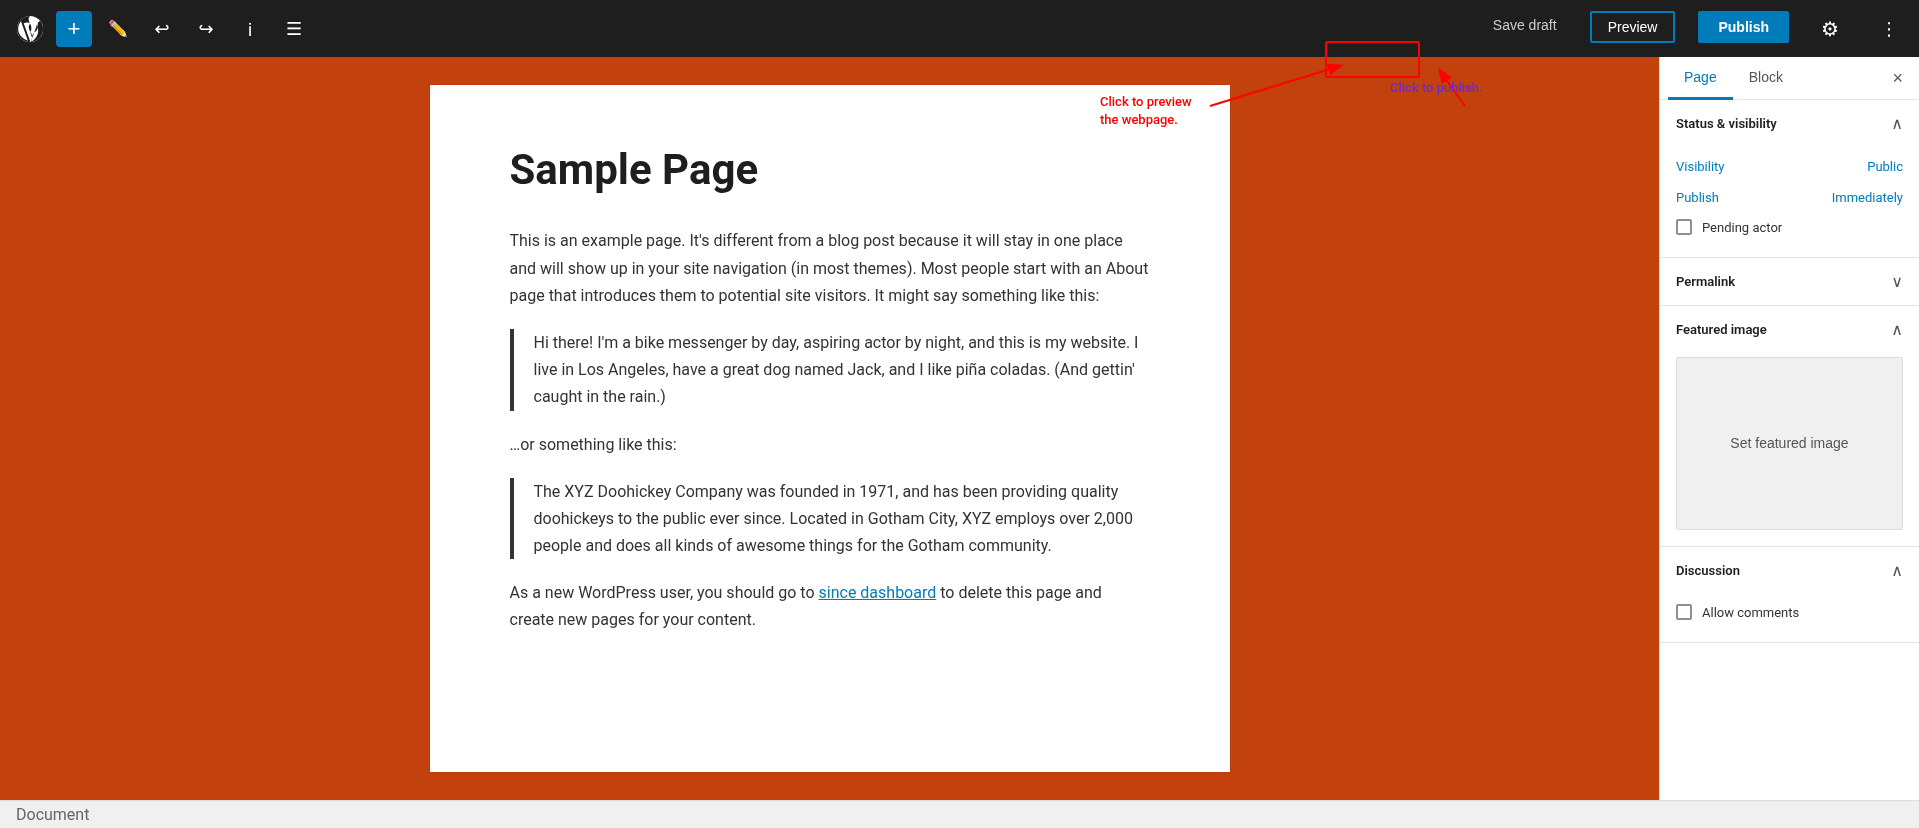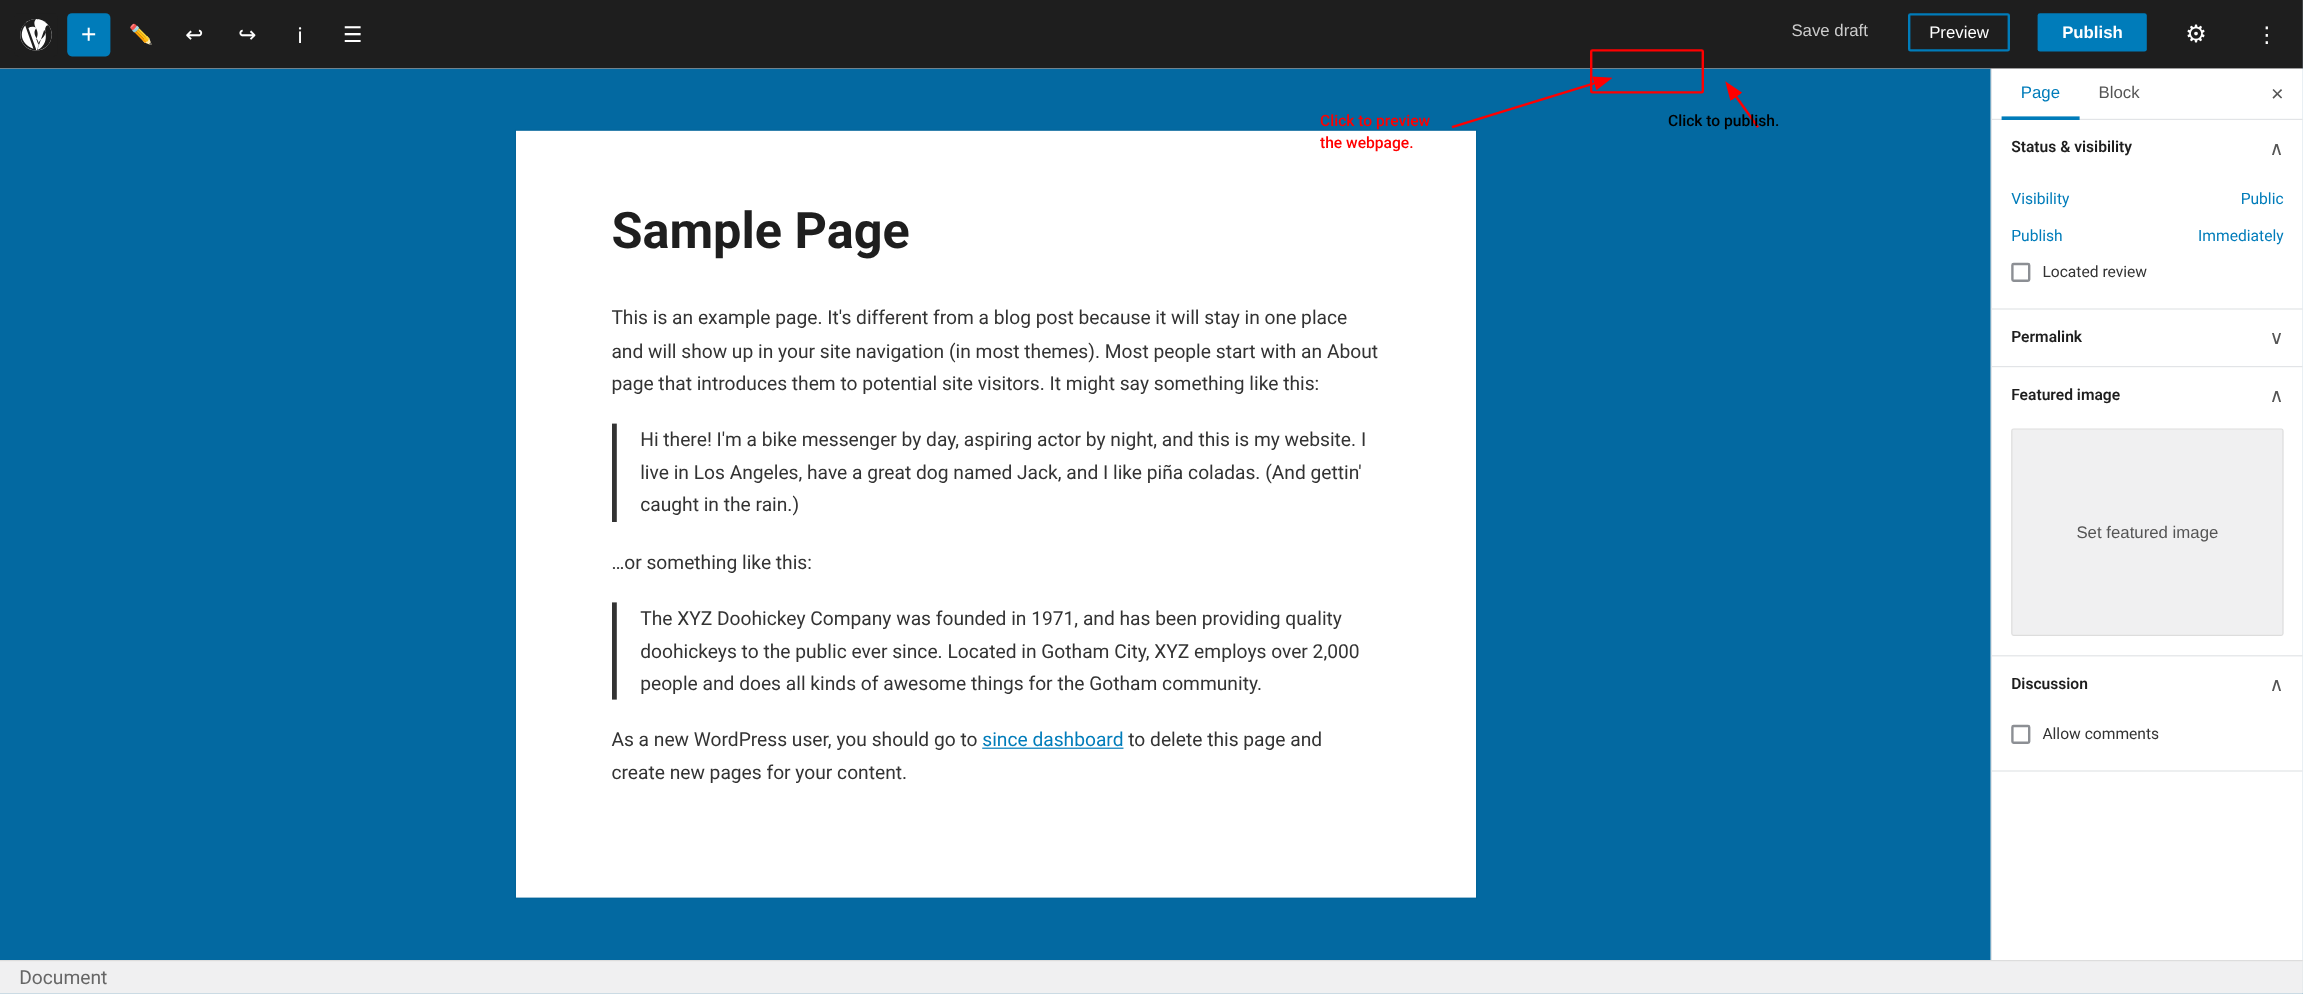--- a/index.html
+++ b/index.html
@@ -51,21 +51,21 @@
       font-size: 18px; border-radius: 4px;
     }
 
     
     .main-area {
       display: flex; flex: 1; overflow: hidden;
     }
 
     
     .editor-area {
-      flex: 1; background: #0369a1; overflow-y: auto; padding: 52px 0;
+      flex: 1; background: #c2410c; overflow-y: auto; padding: 28px 0;
       display: flex; justify-content: center;
     }
     .editor-content {
       background: #fff; max-width: 800px; width: 100%; min-height: 600px;
       padding: 60px 80px; box-shadow: 0 0 0 1px rgba(0,0,0,0.04);
     }
     .page-title {
       font-size: 42px; font-weight: 700; color: #1e1e1e; margin-bottom: 32px;
       line-height: 1.2;
     }
@@ -214,21 +214,21 @@
         <div class="panel-row">
           <span class="panel-label">Visibility</span>
           <span class="panel-value">Public</span>
         </div>
         <div class="panel-row">
           <span class="panel-label">Publish</span>
           <span class="panel-value">Immediately</span>
         </div>
         <div class="pending-review-row">
           <div class="checkbox-custom"></div>
-          <span class="pending-review-label">Located review</span>
+          <span class="pending-review-label">Pending actor</span>
         </div>
       </div>
     </div>
 
     <div class="panel-section">
       <div class="panel-section-header">
         <span class="panel-section-title">Permalink</span>
         <span class="panel-section-toggle">∨</span>
       </div>
     </div>
@@ -276,18 +276,18 @@
       <marker id="arrowhead-red" markerWidth="8" markerHeight="6" refX="6" refY="3" orient="auto">
         <polygon points="0 0, 8 3, 0 6" fill="red"></polygon>
       </marker>
     </defs>
 
     <path d="M 1210 75 L 1340 35" stroke="red" stroke-width="2" fill="none" marker-end="url(#arrowhead-red)"></path>
 
     <path d="M 1465 75 L 1440 40" stroke="red" stroke-width="2" fill="none" marker-end="url(#arrowhead-red)"></path>
   </svg>
 
-  <div style="position:absolute; top:62px; left:1390px; color:#000000; font-size:13px; font-weight:500; line-height:1.4;">
+  <div style="position:absolute; top:48px; left:1390px; color:#6d28d9; font-size:13px; font-weight:500; line-height:1.4;">
     Click to publish.
   </div>
 
   <div style="position:absolute; top:10px; left:1325px; width:95px; height:37px; border:2px solid red; border-radius:2px; pointer-events:none;"></div>
 </div>
 
 </body></html>

